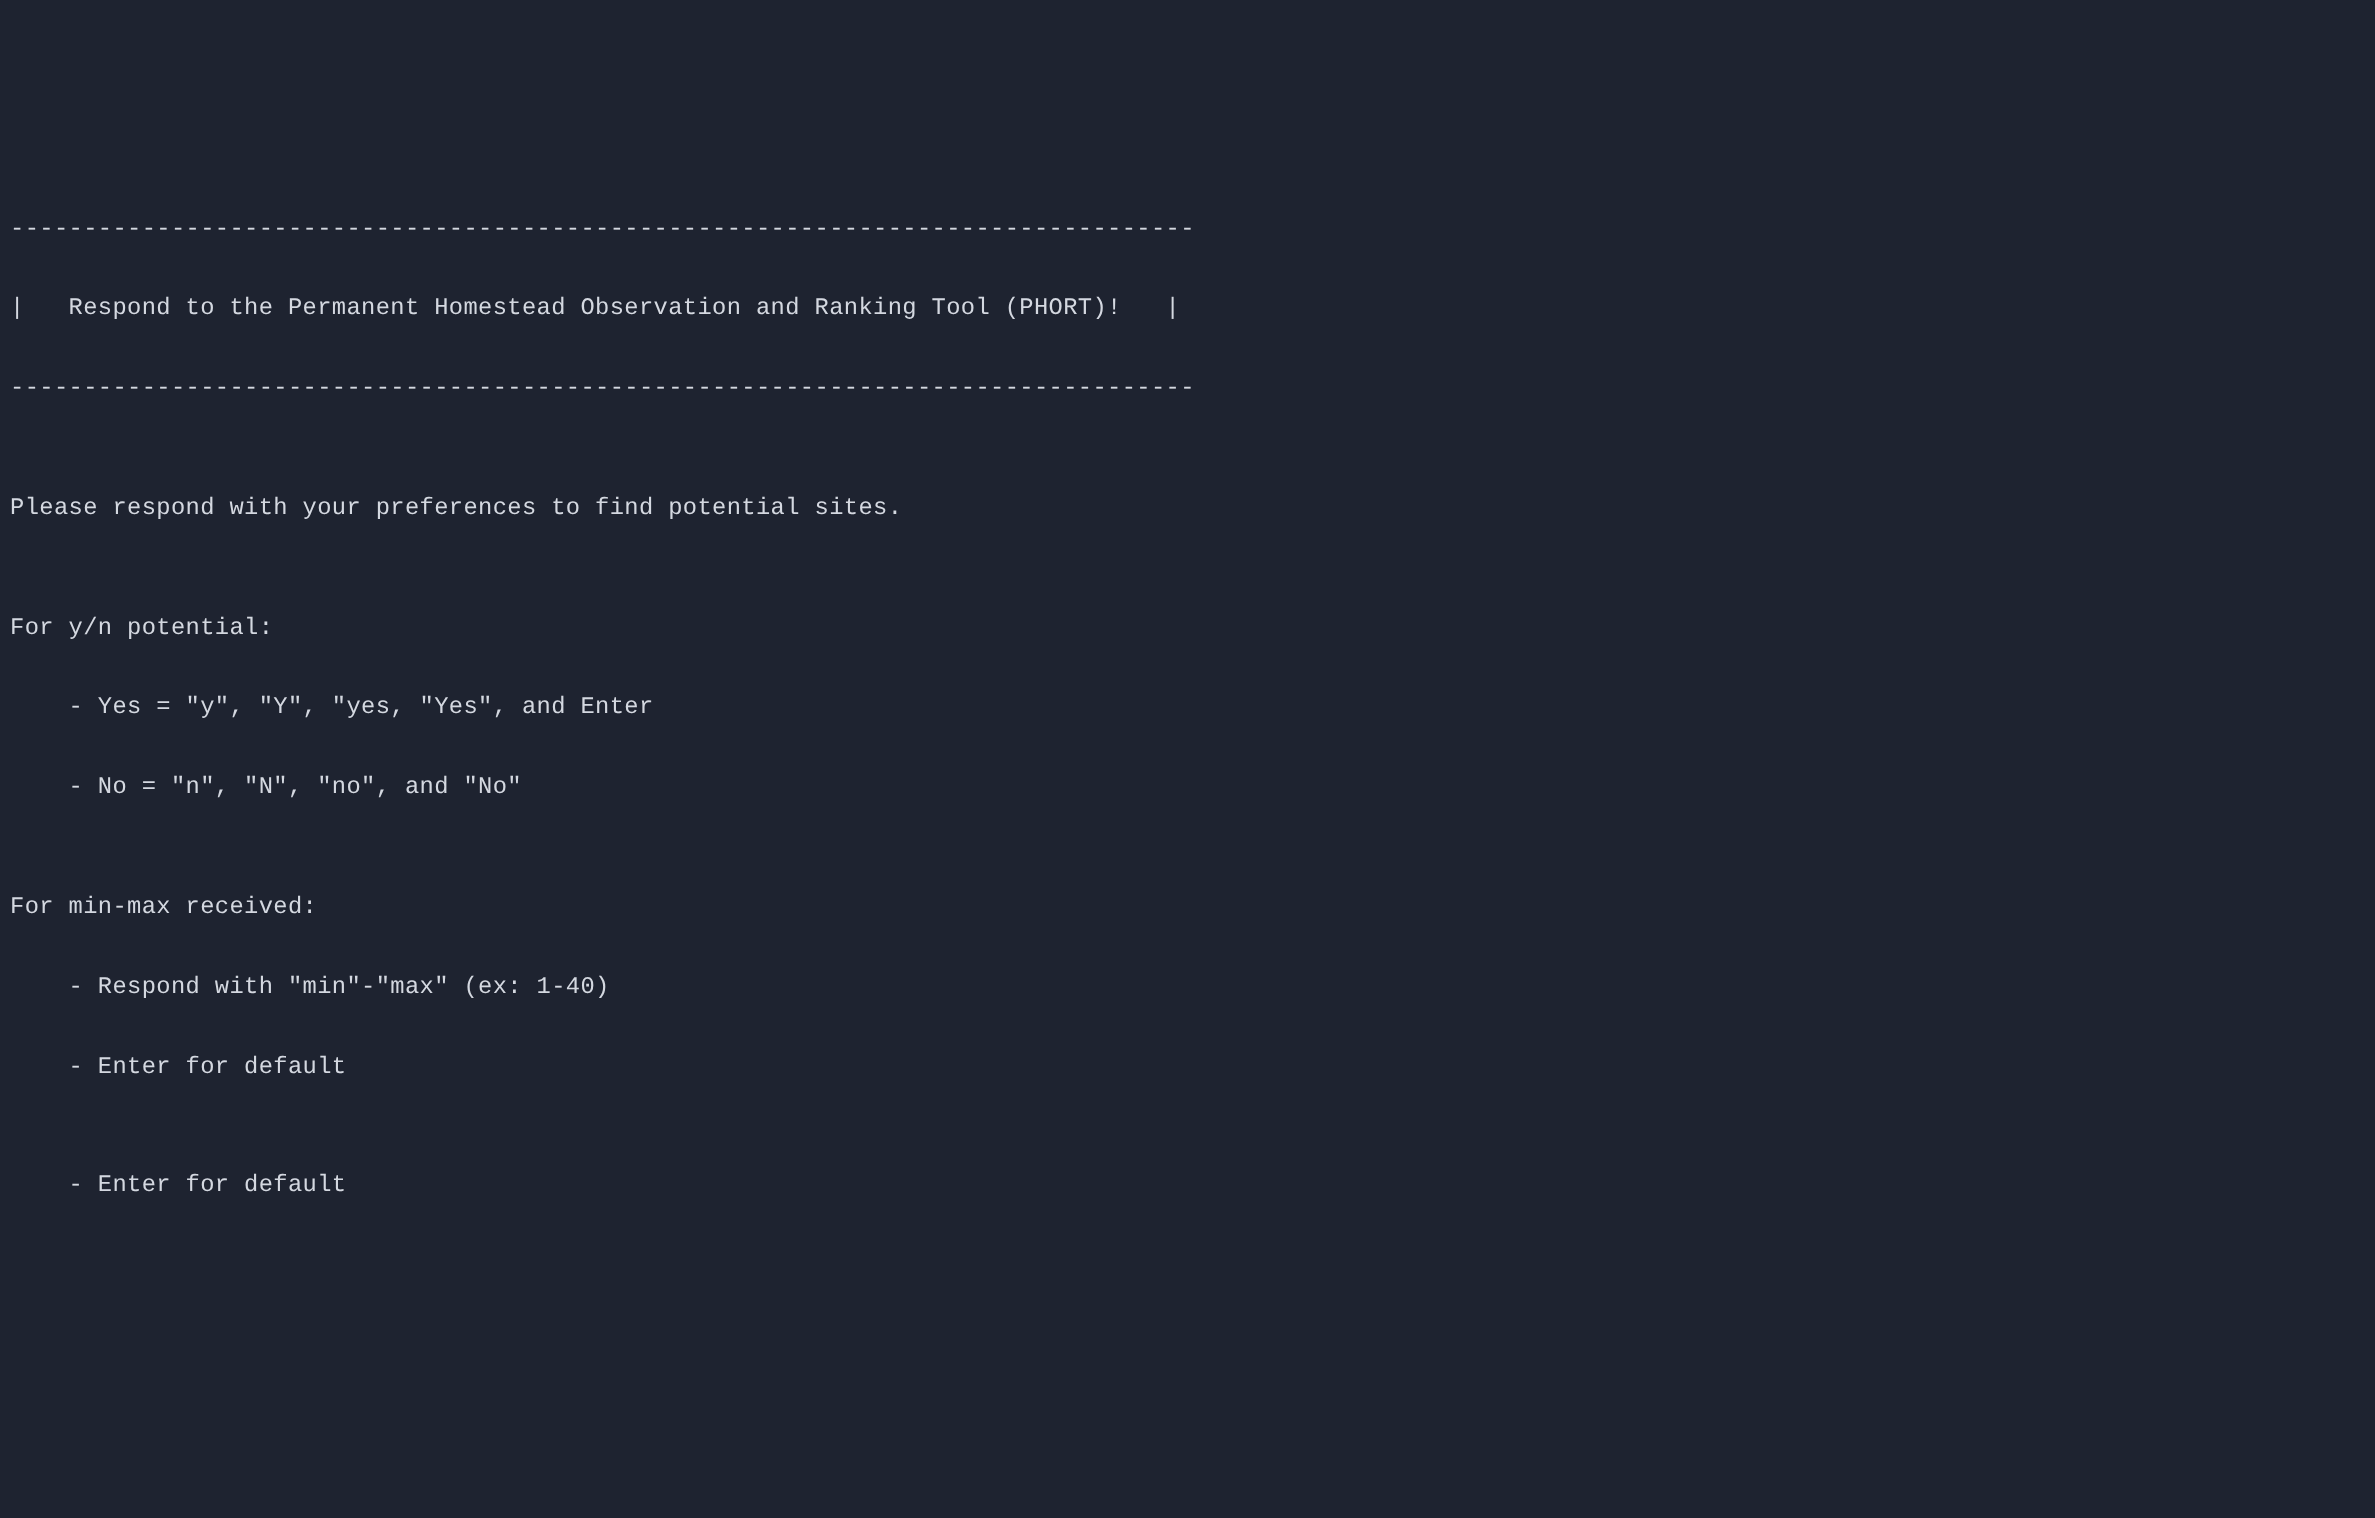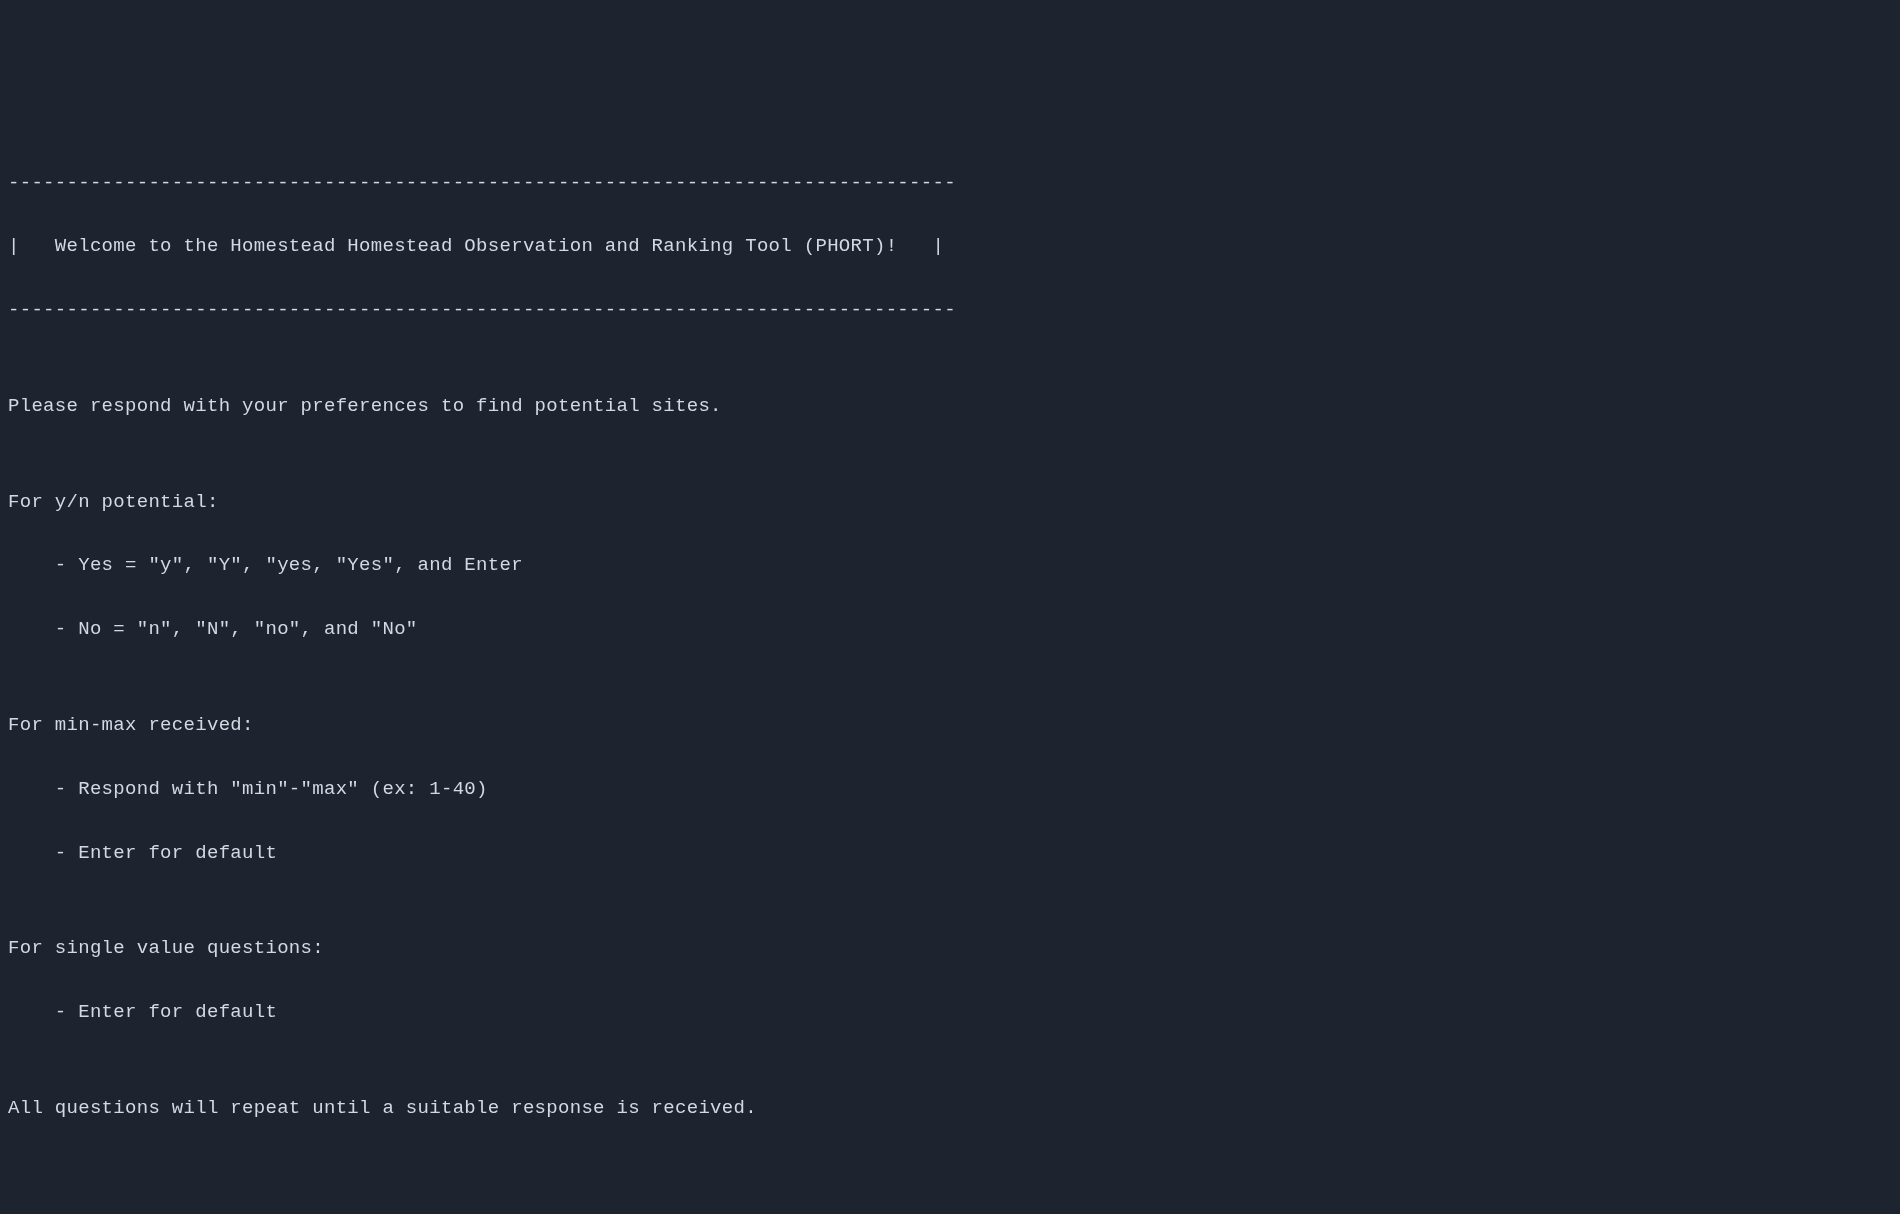--- a/index.html
+++ b/index.html
@@ -27,37 +27,35 @@
       50% { opacity: 0; }
     }
   </style>
 </head>
 <body>
 
 
 
 <div class="terminal">
 <span class="line">---------------------------------------------------------------------------------</span>
-<span class="line">|   Welcome to the Homestead Homestead Observation and Ranking Tool (PHORT)!   |</span>
+<span class="line">|   Respond to the Permanent Homestead Observation and Ranking Tool (PHORT)!   |</span>
 <span class="line">---------------------------------------------------------------------------------</span>
 <span class="line"></span>
 <span class="line">Please respond with your preferences to find potential sites.</span>
 <span class="line"></span>
 <span class="line">For y/n potential:</span>
 <span class="line">    - Yes = "y", "Y", "yes, "Yes", and Enter</span>
 <span class="line">    - No = "n", "N", "no", and "No"</span>
 <span class="line"></span>
 <span class="line">For min-max received:</span>
 <span class="line">    - Respond with "min"-"max" (ex: 1-40)</span>
 <span class="line">    - Enter for default</span>
 <span class="line"></span>
-<span class="line">For single value questions:</span>
 <span class="line">    - Enter for default</span>
 <span class="line"></span>
-<span class="line">All questions will repeat until a suitable response is received.</span>
 
 
 
 
 
 
 
 
 
 </div>

